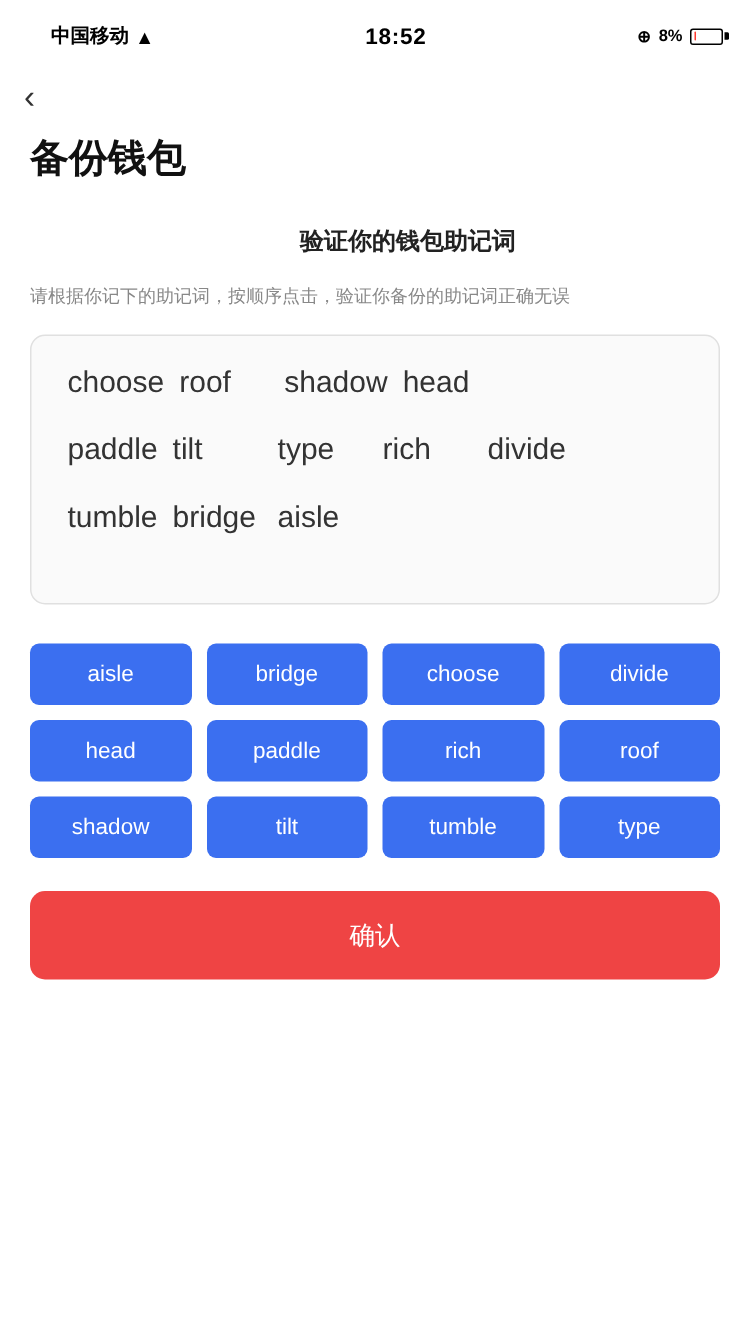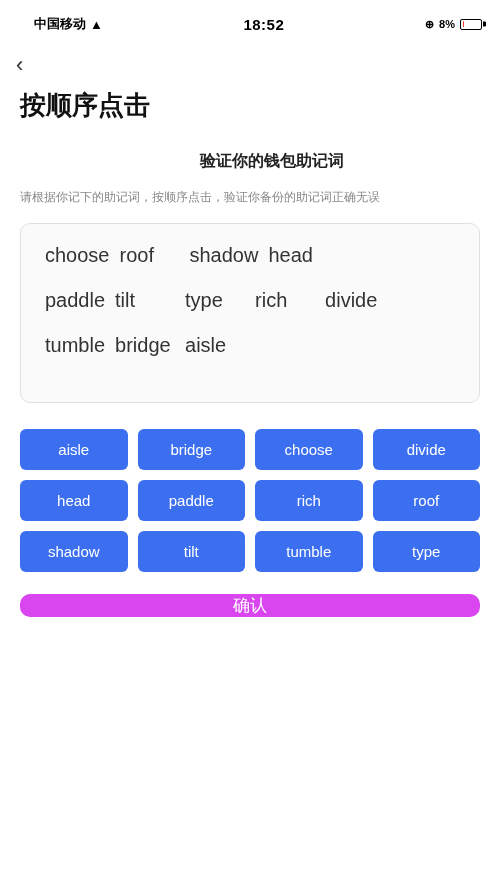--- a/index.html
+++ b/index.html
@@ -141,24 +141,25 @@
       text-align: center;
       user-select: none;
     }
 
     
     .confirm-area {
       padding: 22px 20px 30px 20px;
     }
     .confirm-btn {
       width: 100%;
-      background: #d946ef;
+      background: #ef4444;
       color: #fff;
       border: none;
       border-radius: 10px;
+      padding: 18px;
       font-size: 17px;
       font-weight: 500;
       cursor: pointer;
       text-align: center;
     }
   </style>
 </head>
 <body>
 
 
@@ -178,21 +179,21 @@
         <div class="battery-fill"></div>
       </div>
     </div>
   </div>
 </div>
 
 
 <div class="back-btn">‹</div>
 
 
-<div class="page-title">按顺序点击</div>
+<div class="page-title">备份钱包</div>
 
 
 <div class="section-title-area">
   <div class="section-title">验证你的钱包助记词</div>
 </div>
 <div class="section-desc">请根据你记下的助记词，按顺序点击，验证你备份的助记词正确无误</div>
 
 
 <div class="word-display-box">
   <div class="word-display-row">

